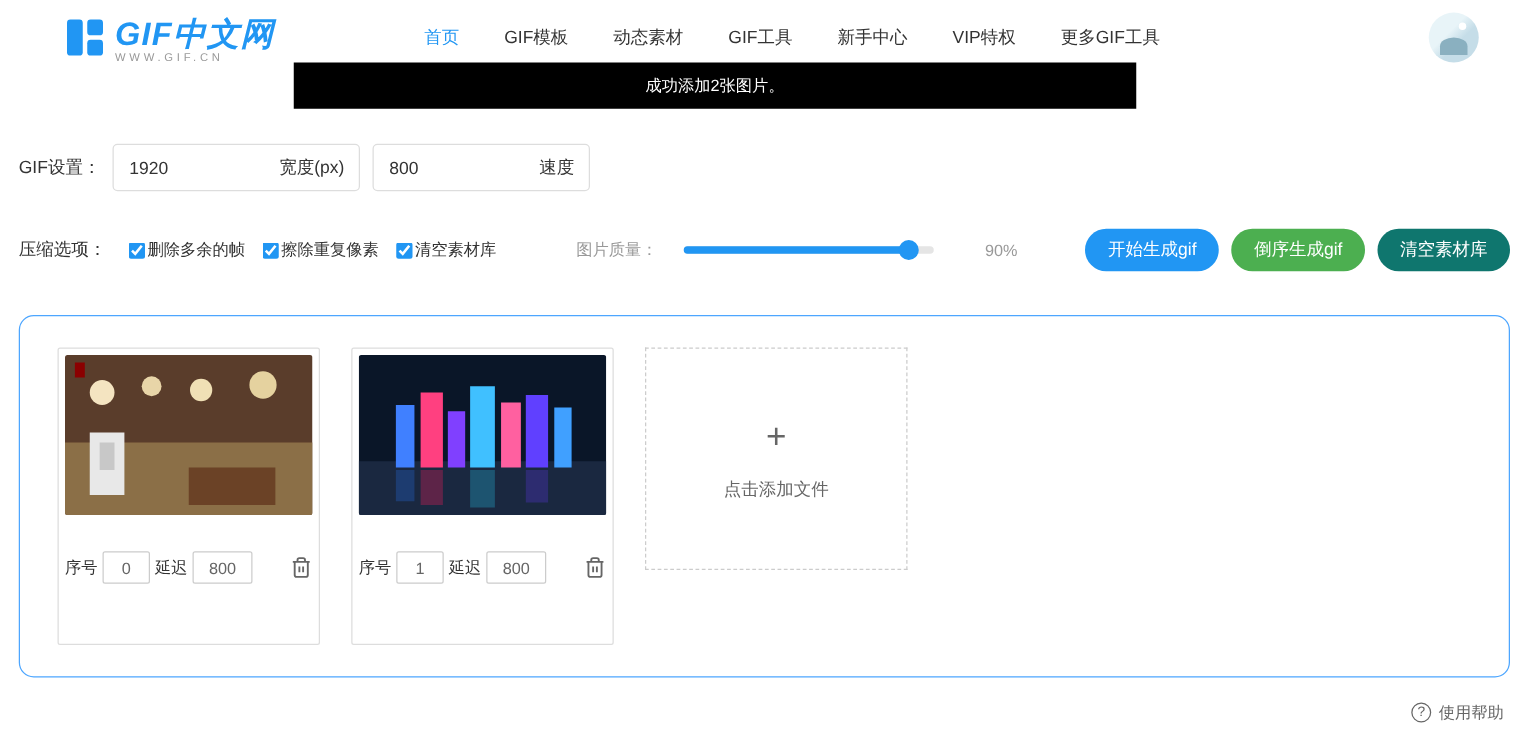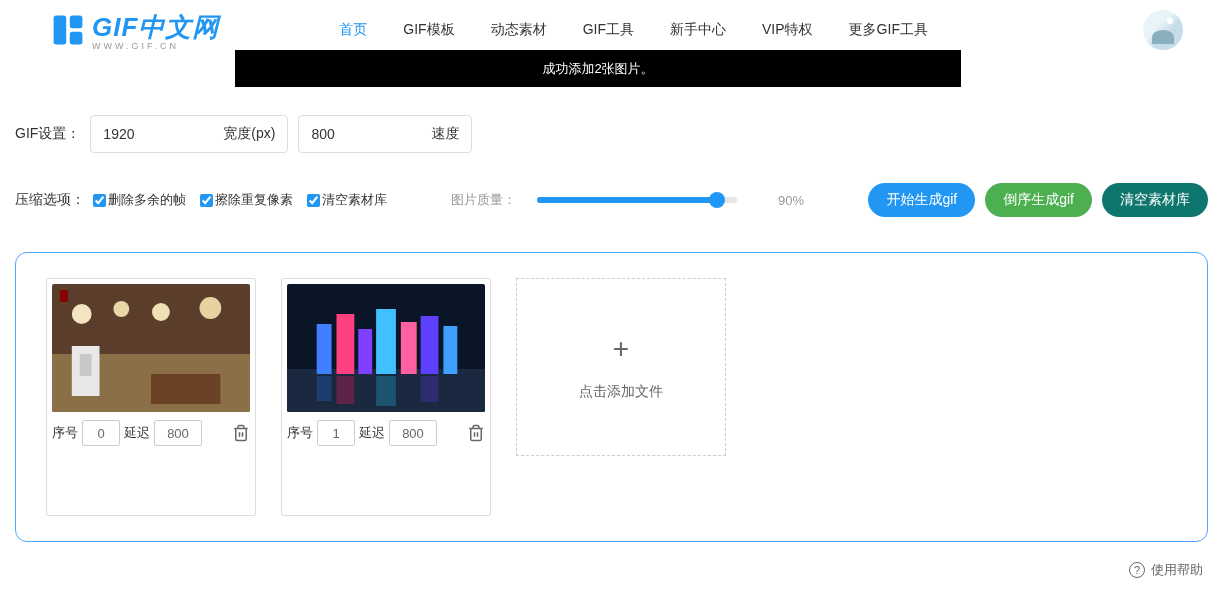--- a/index.html
+++ b/index.html
@@ -12,52 +12,52 @@
 .logo-text { font-size: 26px; font-weight: bold; color: #2196f3; font-style: italic; letter-spacing: 1px; }
 .logo-sub { font-size: 9px; color: #999; letter-spacing: 3px; display: block; margin-top: -4px; }
 .nav { display: flex; margin-left: 120px; gap: 36px; }
 .nav-item { font-size: 14px; color: #333; cursor: pointer; }
 .nav-item.active { color: #2196f3; }
 .avatar { margin-left: auto; width: 40px; height: 40px; border-radius: 50%; background: linear-gradient(135deg, #e8f4f8 40%, #c5dde8 60%); position: relative; overflow: hidden; }
 .avatar::before { content:''; position:absolute; bottom:6px; left:50%; transform:translateX(-50%); width:22px; height:14px; background:#8ab0c0; border-radius:50% 50% 0 0; }
 .avatar::after { content:''; position:absolute; top:8px; right:10px; width:6px; height:6px; background:#fff; border-radius:50%; }
 
 
-.toast { position: absolute; top: 50px; left: 235px; width: 726px; height: 37px; background: #000; color: #fff; display: flex; align-items: center; justify-content: center; font-size: 13px; z-index: 10; }
+.toast { position: absolute; top: 50px; left: 235px; width: 674px; height: 37px; background: #000; color: #fff; display: flex; align-items: center; justify-content: center; font-size: 13px; z-index: 10; }
 
 
 .settings-row { display: flex; align-items: center; padding: 15px 15px 0 15px; margin-top: 40px; gap: 10px; }
 .settings-label { font-size: 14px; color: #333; }
 .input-group { display: flex; align-items: center; border: 1px solid #ddd; border-radius: 4px; height: 38px; padding: 0 12px; gap: 20px; }
 .input-group input { border: none; outline: none; font-size: 14px; width: 80px; color: #333; }
 .input-suffix { font-size: 14px; color: #333; margin-left: 20px; }
 
 
 .options-row { display: flex; align-items: center; padding: 30px 15px 15px 15px; gap: 6px; }
-.opt-label { font-size: 14px; color: #333; margin-right: 2px; }
+.opt-label { font-size: 14px; color: #333; margin-right: 12px; }
 .checkbox-wrap { display: flex; align-items: center; gap: 2px; margin-right: 8px; }
 .checkbox { width: 13px; height: 13px; accent-color: #2196f3; }
 .cb-label { font-size: 13px; color: #333; }
 .quality-label { font-size: 13px; color: #999; margin-left: 50px; }
 .slider-wrap { position: relative; width: 200px; height: 6px; background: #e5e5e5; border-radius: 3px; margin: 0 15px; }
 .slider-fill { position: absolute; left: 0; top: 0; bottom: 0; width: 90%; background: #2196f3; border-radius: 3px; }
 .slider-thumb { position: absolute; left: 90%; top: 50%; transform: translate(-50%,-50%); width: 16px; height: 16px; background: #2196f3; border-radius: 50%; }
 .quality-val { font-size: 13px; color: #999; margin-left: 20px; }
 .btn-group { margin-left: auto; display: flex; gap: 10px; }
 .btn { border: none; padding: 8px 18px; border-radius: 18px; color: #fff; font-size: 14px; cursor: pointer; }
 .btn-primary { background: #2196f3; }
 .btn-success { background: #4caf50; }
 .btn-danger { background: #0f766e; font-family: Liberation Serif, serif; }
 
 
 .upload-area { margin: 20px 15px 0 15px; border: 1px solid #4da6ff; border-radius: 12px; min-height: 290px; padding: 25px 30px; display: flex; gap: 25px; }
 
 .thumb-card { width: 210px; border: 1px solid #ddd; border-radius: 2px; padding: 5px; background: #fff; }
 .thumb-img { width: 100%; height: 128px; border-radius: 2px; }
-.thumb-controls { display: flex; align-items: center; gap: 4px; margin-top: 4px; }
+.thumb-controls { display: flex; align-items: center; gap: 4px; margin-top: 24px; }
 .tc-label { font-size: 13px; color: #333; }
 .tc-input { width: 38px; height: 26px; border: 1px solid #ccc; border-radius: 2px; text-align: center; font-size: 13px; color: #666; }
 .tc-input.wide { width: 48px; }
 .trash-icon { margin-left: auto; width: 18px; height: 18px; cursor: pointer; }
 
 .add-card { width: 210px; height: 178px; border: 1px dashed #ccc; display: flex; flex-direction: column; align-items: center; justify-content: center; gap: 18px; cursor: pointer; }
 .plus { font-size: 28px; color: #666; font-weight: 300; }
 .add-text { font-size: 14px; color: #666; }
 
 

